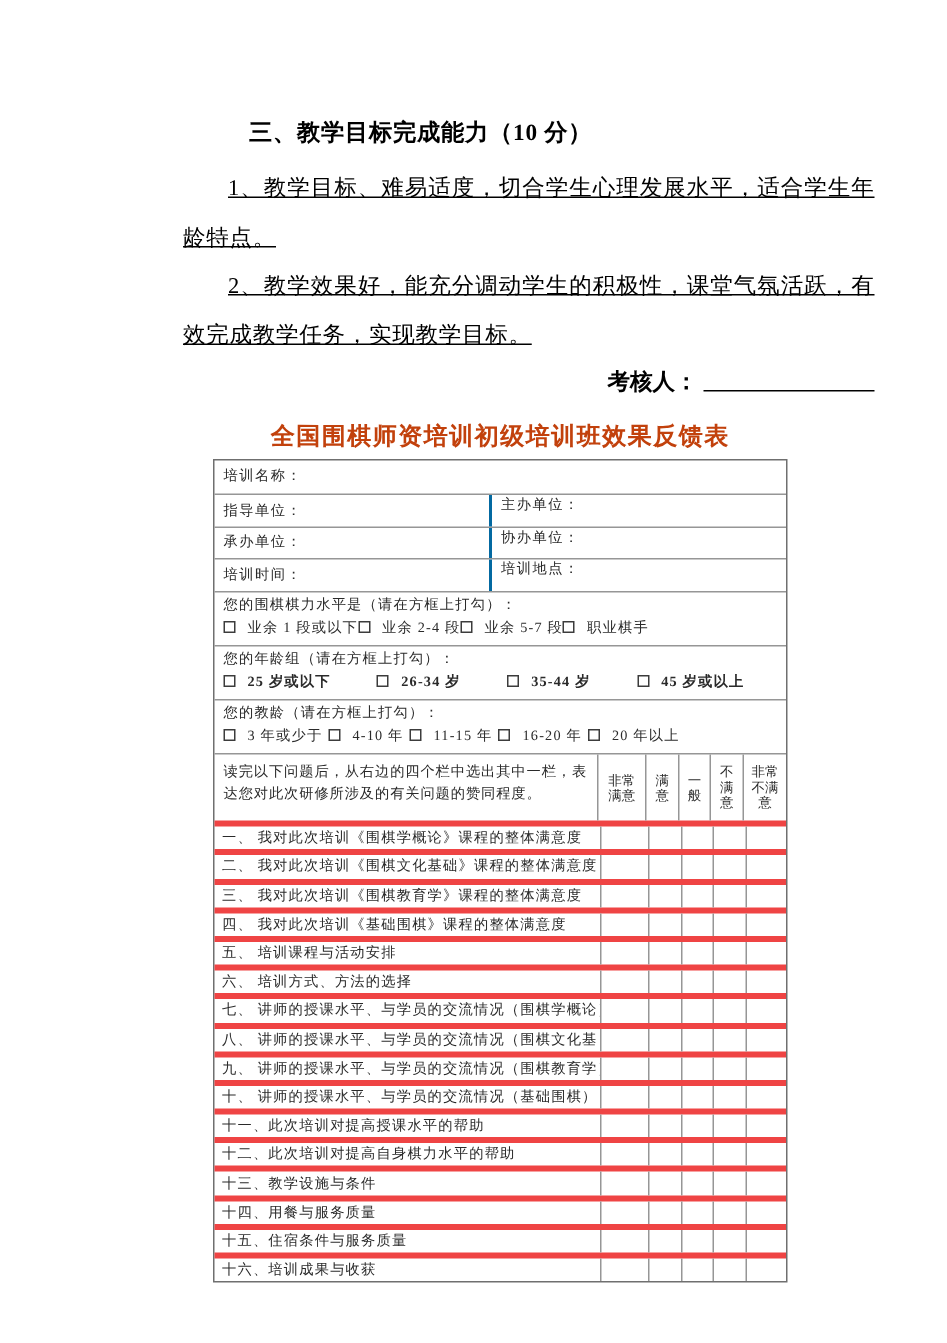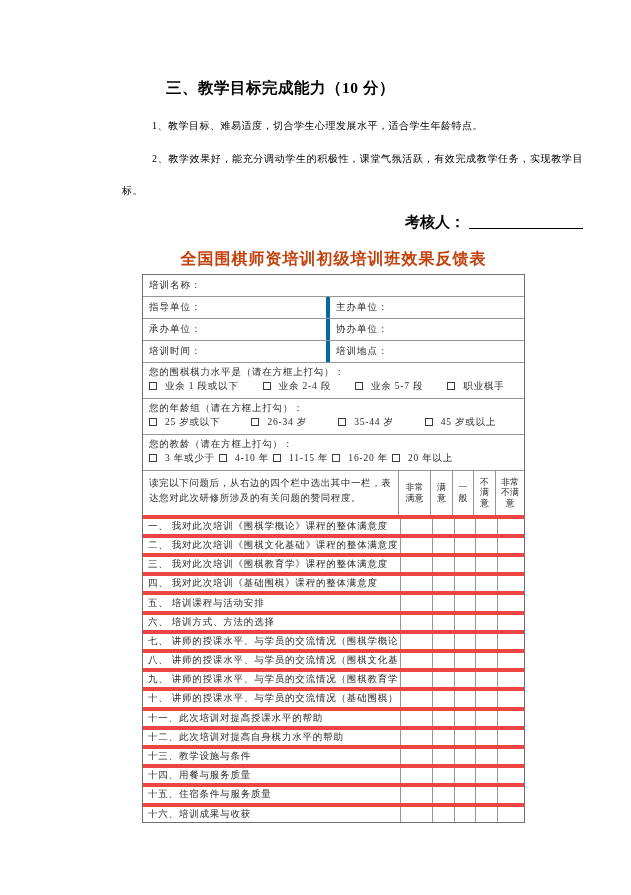--- a/index.html
+++ b/index.html
@@ -10,22 +10,22 @@
     color: #000; overflow: hidden;
   }
   .page { padding-top: 78px; padding-left: 36px; }
 
   .doc-heading {
     font-size: 15.5px; font-weight: bold;
     margin: 0 86px 11px 130px; letter-spacing: 0.5px;
   }
   .para {
     width: 461px; margin: 0 84px 0 86px;
-    font-size: 10px; line-height: 32.5px;
-    text-indent: 30px; text-align: justify; letter-spacing: 0.5px;
+    font-size: 15px; line-height: 32.5px;
+    text-indent: 30px; text-align: justify; letter-spacing: 0.5px; text-decoration: underline;
   }
   .examiner-line {
     width: 461px; margin: 5px 84px 0 86px;
     text-align: right; font-size: 15px; font-weight: bold;
   }
   .blank-line {
     display: inline-block; width: 114px; height: 14px;
     border-bottom: 1.6px solid #000; vertical-align: -2px; margin-left: 4px;
   }
 
@@ -39,27 +39,27 @@
     width: 383px; margin: 4px auto;
     border: 1.2px solid #6f6f6f;
     font-size: 9.5px; color: #2a2a2a;
   }
   .feedback-table > div:first-child .info-row:first-child { border-top: none; }
 
   .info-row { display: flex; height: 21.8px; align-items: center; border-top: 1px solid #969696; }
   .info-cell { padding-left: 6px; letter-spacing: 1px; }
   .info-cell.full { width: 100%; }
   .info-cell.c0 { width: 183px; height: 100%; display: flex; align-items: center; }
-  .info-cell.c1 { flex: 1; height: 100%; display: flex; align-items: center; border-left: 4px solid #0369a1; }
+  .info-cell.c1 { flex: 1; height: 100%; display: flex; align-items: flex-start; border-left: 2px solid #0369a1; }
 
   .choice-section { border-top: 1px solid #969696; padding: 3px 6px 4px 6px; letter-spacing: 0.8px; }
   .choice-label { line-height: 13.5px; }
   .choice-options { display: flex; align-items: center; line-height: 13.5px; margin-top: 1px; white-space: nowrap; }
-  .s0 .choice-options { gap: 24px; }
-  .s1 .choice-options { gap: 31px; }
+  .s0 .choice-options { }
+  .s1 .choice-options { gap: 31px; font-weight: bold; }
   .s2 .choice-options { gap: 4px; text-align: center; }
   .checkbox {
     display: inline-block; width: 8px; height: 8px;
     border: 1px solid #3c3c3c; background: #fff;
     margin-right: 8px; vertical-align: -1px;
   }
 
   .rating-header { display: flex; border-top: 1px solid #969696; height: 45px; }
   .instruction { width: 257px; padding: 5px 6px 0 6px; line-height: 15px; letter-spacing: 0.6px; }
   .rating-col {

